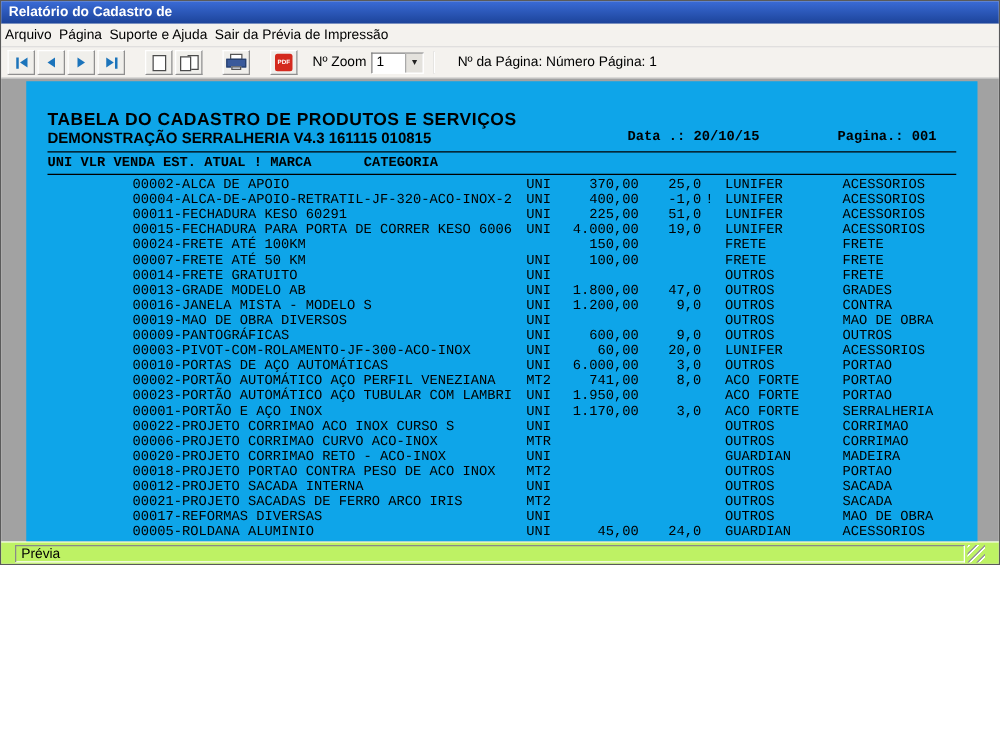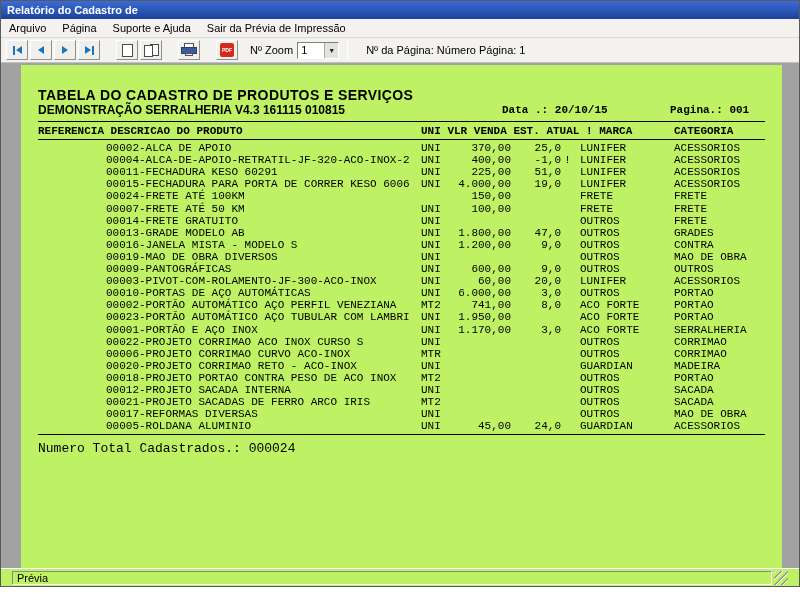--- a/index.html
+++ b/index.html
@@ -1,26 +1,26 @@
 <!DOCTYPE html>
 <html><head>
 <meta charset="utf-8">
 <style>
   * { margin:0; padding:0; box-sizing:border-box; }
   html,body { width:800px; height:600px; overflow:hidden; }
   body { font-family:"Liberation Sans",sans-serif; font-size:11px; color:#000; }
 
-  .window { width:800px; height:587px; display:flex; flex-direction:column; border:1px solid #5a5a5a; background:#f0f0f0; }
+  .window { width:800px; height:452px; display:flex; flex-direction:column; border:1px solid #5a5a5a; background:#f0f0f0; }
 
   .titlebar { height:18px; flex:0 0 18px; background:linear-gradient(#3a6bd6,#1c4399); color:#fff;
               display:flex; align-items:center; padding:0 6px; font-weight:bold; font-size:11px; }
 
   .menubar { height:19px; flex:0 0 19px; background:#f4f2ee; border-bottom:1px solid #d9d9d9;
              display:flex; align-items:center; }
-  .menu-item { padding:2px 8px; cursor:default;text-align:center; }
+  .menu-item { padding:2px 3px; cursor:default;text-align:center; }
 
   .toolbar { height:25px; flex:0 0 25px; background:#f4f2ee; border-bottom:1px solid #c0c0c0;
              display:flex; align-items:center; padding:0 5px; }
   .tbtn { width:22px; height:20px; display:inline-flex; align-items:center; justify-content:center;
           background:#f0efeb; border:1px solid; border-color:#ffffff #8f8f8f #8f8f8f #ffffff; margin-right:2px; gap:1px; }
   .tbtn.gap { margin-left:14px; }
   .tri-l { width:0; height:0; border-top:4px solid transparent; border-bottom:4px solid transparent; border-right:6px solid #1b74bb; }
   .tri-r { width:0; height:0; border-top:4px solid transparent; border-bottom:4px solid transparent; border-left:6px solid #1b74bb; }
   .endbar { width:2px; height:9px; background:#1b74bb; }
 
@@ -38,21 +38,21 @@
   .pdfico { width:14px; height:14px; background:#d42a1e; border-radius:2px; color:#fff;
             font-size:5px; font-weight:bold; display:flex; align-items:center; justify-content:center; letter-spacing:0; }
 
   .tb-label { margin:0 4px 0 10px; }
   .combo { width:42px; height:17px; display:flex; background:#fff; border:1px solid; border-color:#808080 #fff #fff #808080; }
   .combo .val { flex:1; padding:1px 3px; font-size:11px; }
   .combo .btn { width:14px; background:#e4e2dd; border-left:1px solid #aaa; display:flex; align-items:center; justify-content:center; font-size:7px; color:#222; }
   .vsep { width:1px; height:18px; background:#9a9a9a; border-right:1px solid #fff; margin:0 8px; }
 
   .preview { flex:1 1 auto; background:#a2a2a2; position:relative; overflow:hidden; }
-  .page { position:absolute; left:20px; top:2px; width:761px; height:507px; background:#bef264; padding:0 17px; }
+  .page { position:absolute; left:20px; top:2px; width:761px; height:507px; background:#0ea5e9; padding:0 17px; }
 
   .rpt-title { margin-top:22px; font-size:14px; font-weight:bold; letter-spacing:.4px; }
   .rpt-subline { display:flex; align-items:center; }
   .mono { font-family:"Liberation Mono","DejaVu Sans Mono",monospace; }
   .company { flex:1 1 auto; font-weight:bold; font-size:12px; white-space:nowrap; }
   .date { flex:0 0 168px; font-weight:bold; font-size:11px; white-space:nowrap; }
   .pageno { flex:0 0 95px; font-weight:bold; font-size:11px; white-space:nowrap; }
 
   .hr { border-top:1px solid #000; margin-top:4px; }
   .hr.tight { margin-top:2px; }
@@ -150,21 +150,20 @@
 
       <div class="rpt-subline">
         <span class="company">DEMONSTRAÇÃO SERRALHERIA V4.3 161115 010815</span>
         <span class="date mono">Data .: 20/10/15</span>
         <span class="pageno mono">Pagina.: 001</span>
       </div>
 
       <div class="hr"></div>
 
       <div class="trow thead">
-        <span class="hleft">REFERENCIA DESCRICAO DO PRODUTO</span>
         <span class="hmid">UNI VLR VENDA EST. ATUAL ! MARCA</span>
         <span class="hcat">CATEGORIA</span>
       </div>
 
       <div class="hr tight"></div>
 
       <div class="rows">
           <div class="trow"><span class="c c-desc">00002-ALCA DE APOIO</span><span class="c c-uni">UNI</span><span class="c c-vlr">370,00</span><span class="c c-est">25,0</span><span class="c c-flag"></span><span class="c c-marca">LUNIFER</span><span class="c c-cat">ACESSORIOS</span></div>
           <div class="trow"><span class="c c-desc">00004-ALCA-DE-APOIO-RETRATIL-JF-320-ACO-INOX-2</span><span class="c c-uni">UNI</span><span class="c c-vlr">400,00</span><span class="c c-est">-1,0</span><span class="c c-flag">!</span><span class="c c-marca">LUNIFER</span><span class="c c-cat">ACESSORIOS</span></div>
           <div class="trow"><span class="c c-desc">00011-FECHADURA KESO 60291</span><span class="c c-uni">UNI</span><span class="c c-vlr">225,00</span><span class="c c-est">51,0</span><span class="c c-flag"></span><span class="c c-marca">LUNIFER</span><span class="c c-cat">ACESSORIOS</span></div>

